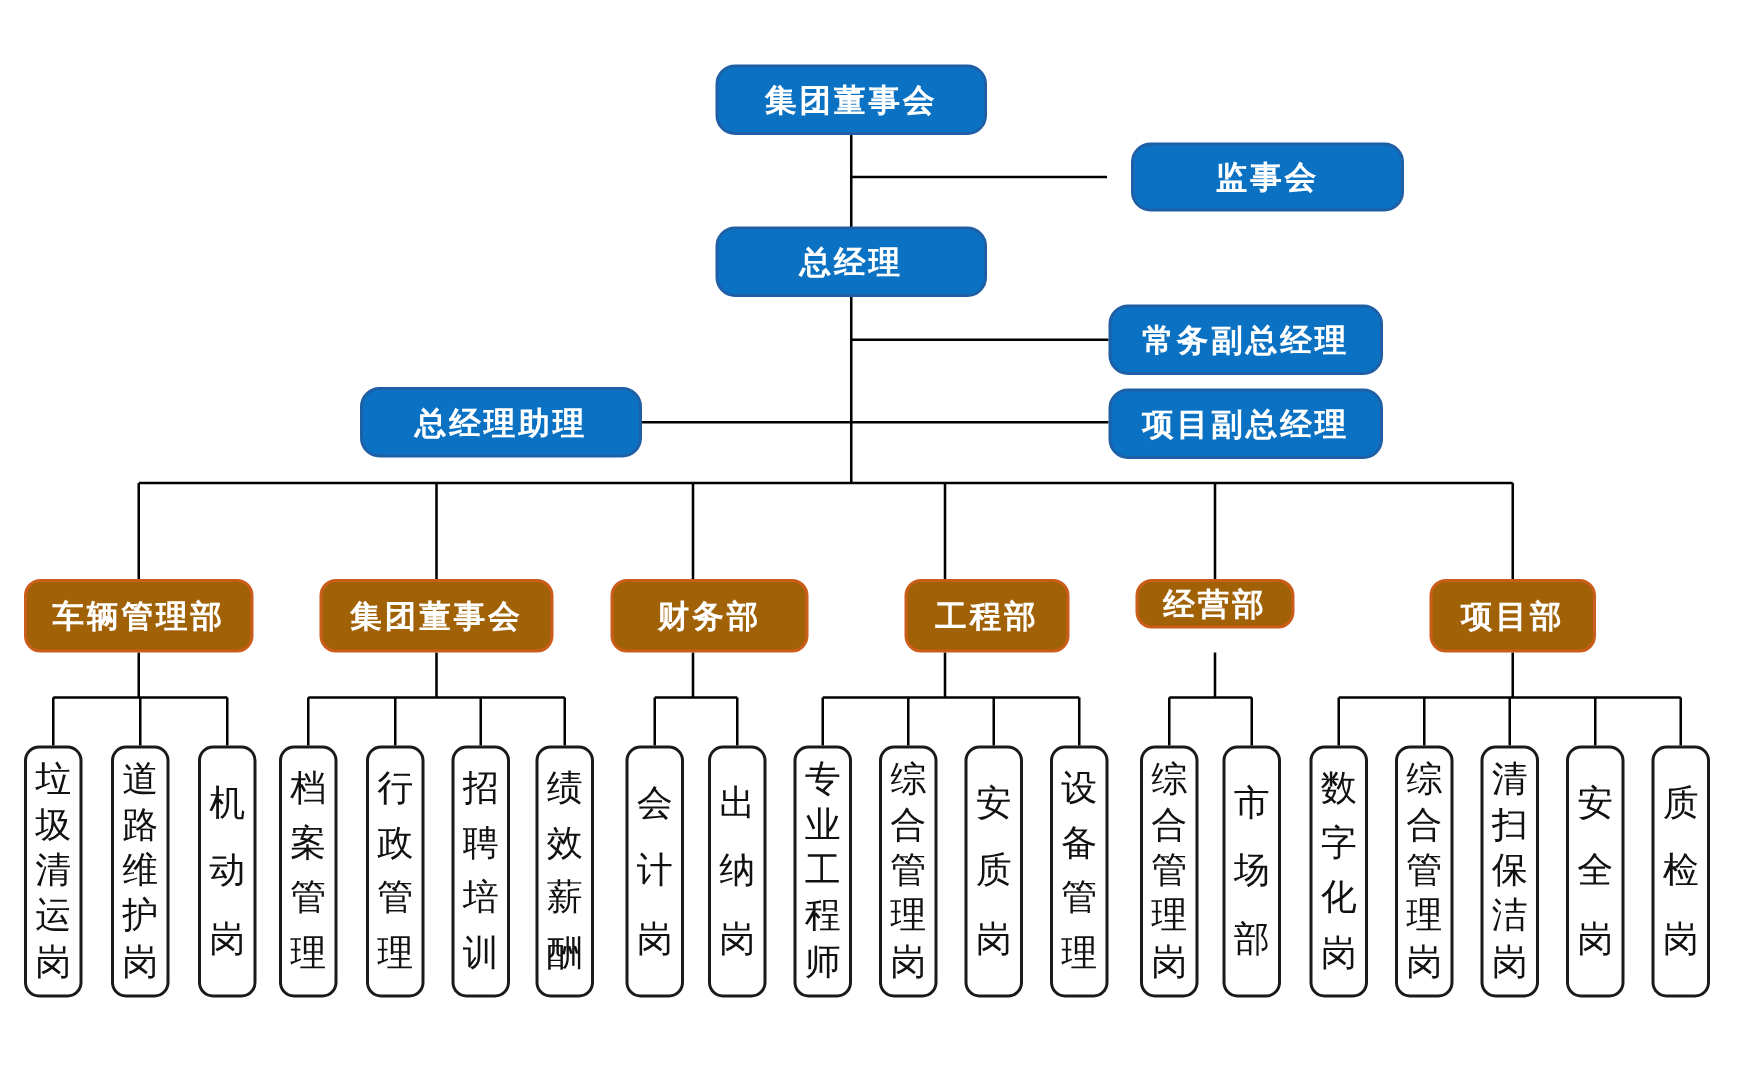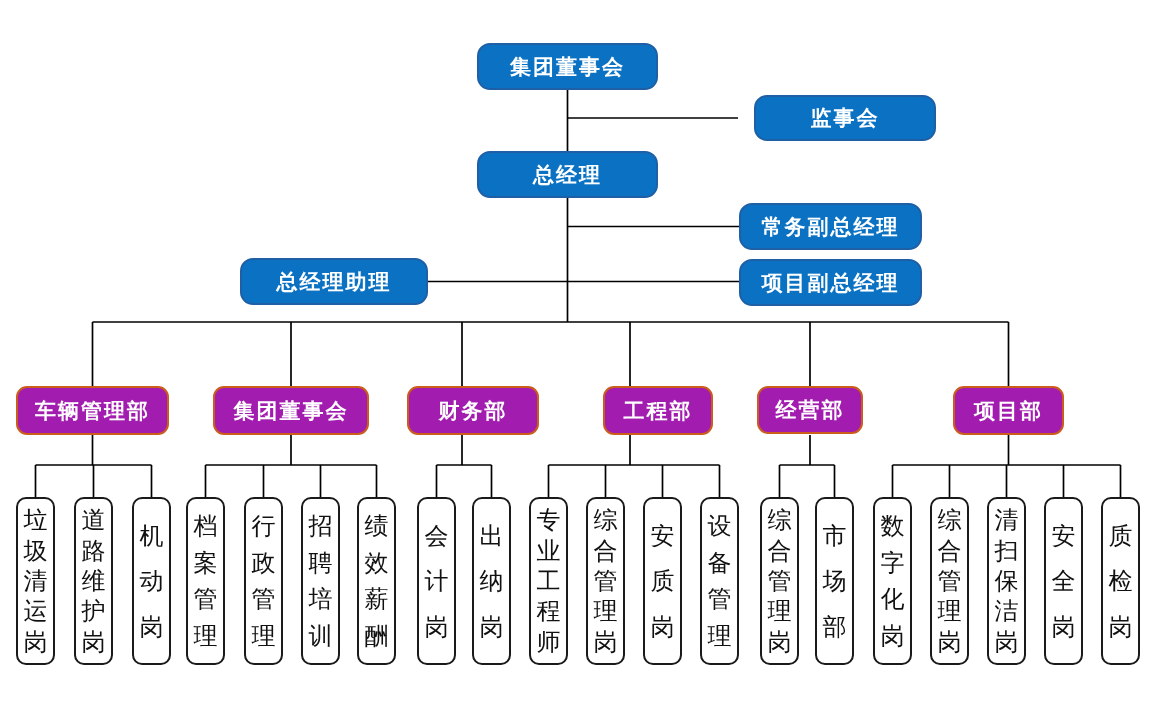--- a/index.html
+++ b/index.html
@@ -10,21 +10,21 @@
   #connectors{position:absolute;left:0;top:0;width:1164px;height:713px;}
   .node{
     position:absolute;box-sizing:border-box;display:flex;align-items:center;justify-content:center;
     border-radius:11px;text-align:center;white-space:nowrap;
   }
   .exec{
     background:#0B72C3;border:2.5px solid #1E5FA6;color:#ffffff;
     font-size:21px;font-weight:600;letter-spacing:2px;border-radius:13px;
   }
   .dept{
-    background:#a21caf;border:2.5px solid #CB5D1B;color:#ffffff;
+    background:#a16207;border:2.5px solid #CB5D1B;color:#ffffff;
     font-size:21px;font-weight:600;letter-spacing:2px;
   }
   .pos{
     background:#ffffff;border:2.5px solid #1A1A1A;color:#111111;
     font-size:24px;font-weight:400;flex-direction:column;justify-content:space-evenly;
     padding:3px 0;border-radius:10px;white-space:normal;line-height:1;
   }
   .pos span{display:block;}
 </style>
 </head>
@@ -93,21 +93,21 @@
   <div class="node exec" style="left:754px;top:95px;width:182px;height:46px;">监事会</div>
   <div class="node exec" style="left:477px;top:151px;width:181px;height:47px;">总经理</div>
   <div class="node exec" style="left:240px;top:258px;width:188px;height:47px;">总经理助理</div>
   <div class="node exec" style="left:739px;top:203px;width:183px;height:47px;">常务副总经理</div>
   <div class="node exec" style="left:739px;top:259px;width:183px;height:47px;">项目副总经理</div>
 
   <div class="node dept" style="left:16px;top:386px;width:153px;height:49px;">车辆管理部</div>
   <div class="node dept" style="left:213px;top:386px;width:156px;height:49px;">集团董事会</div>
   <div class="node dept" style="left:407px;top:386px;width:132px;height:49px;">财务部</div>
   <div class="node dept" style="left:575px;top:386px;width:110px;height:49px;margin-left:28px;">工程部</div>
-  <div class="node dept" style="left:757px;top:386px;width:106px;height:48px;">经营部</div>
+  <div class="node dept" style="left:757px;top:386px;width:106px;height:33px;">经营部</div>
   <div class="node dept" style="left:953px;top:386px;width:111px;height:49px;">项目部</div>
 
   <div class="node pos vtext" style="left:16px;top:497px;width:39px;height:168px;">
       <span>垃</span>
       <span>圾</span>
       <span>清</span>
       <span>运</span>
       <span>岗</span>
     </div>
   <div class="node pos vtext" style="left:74px;top:497px;width:39px;height:168px;">

